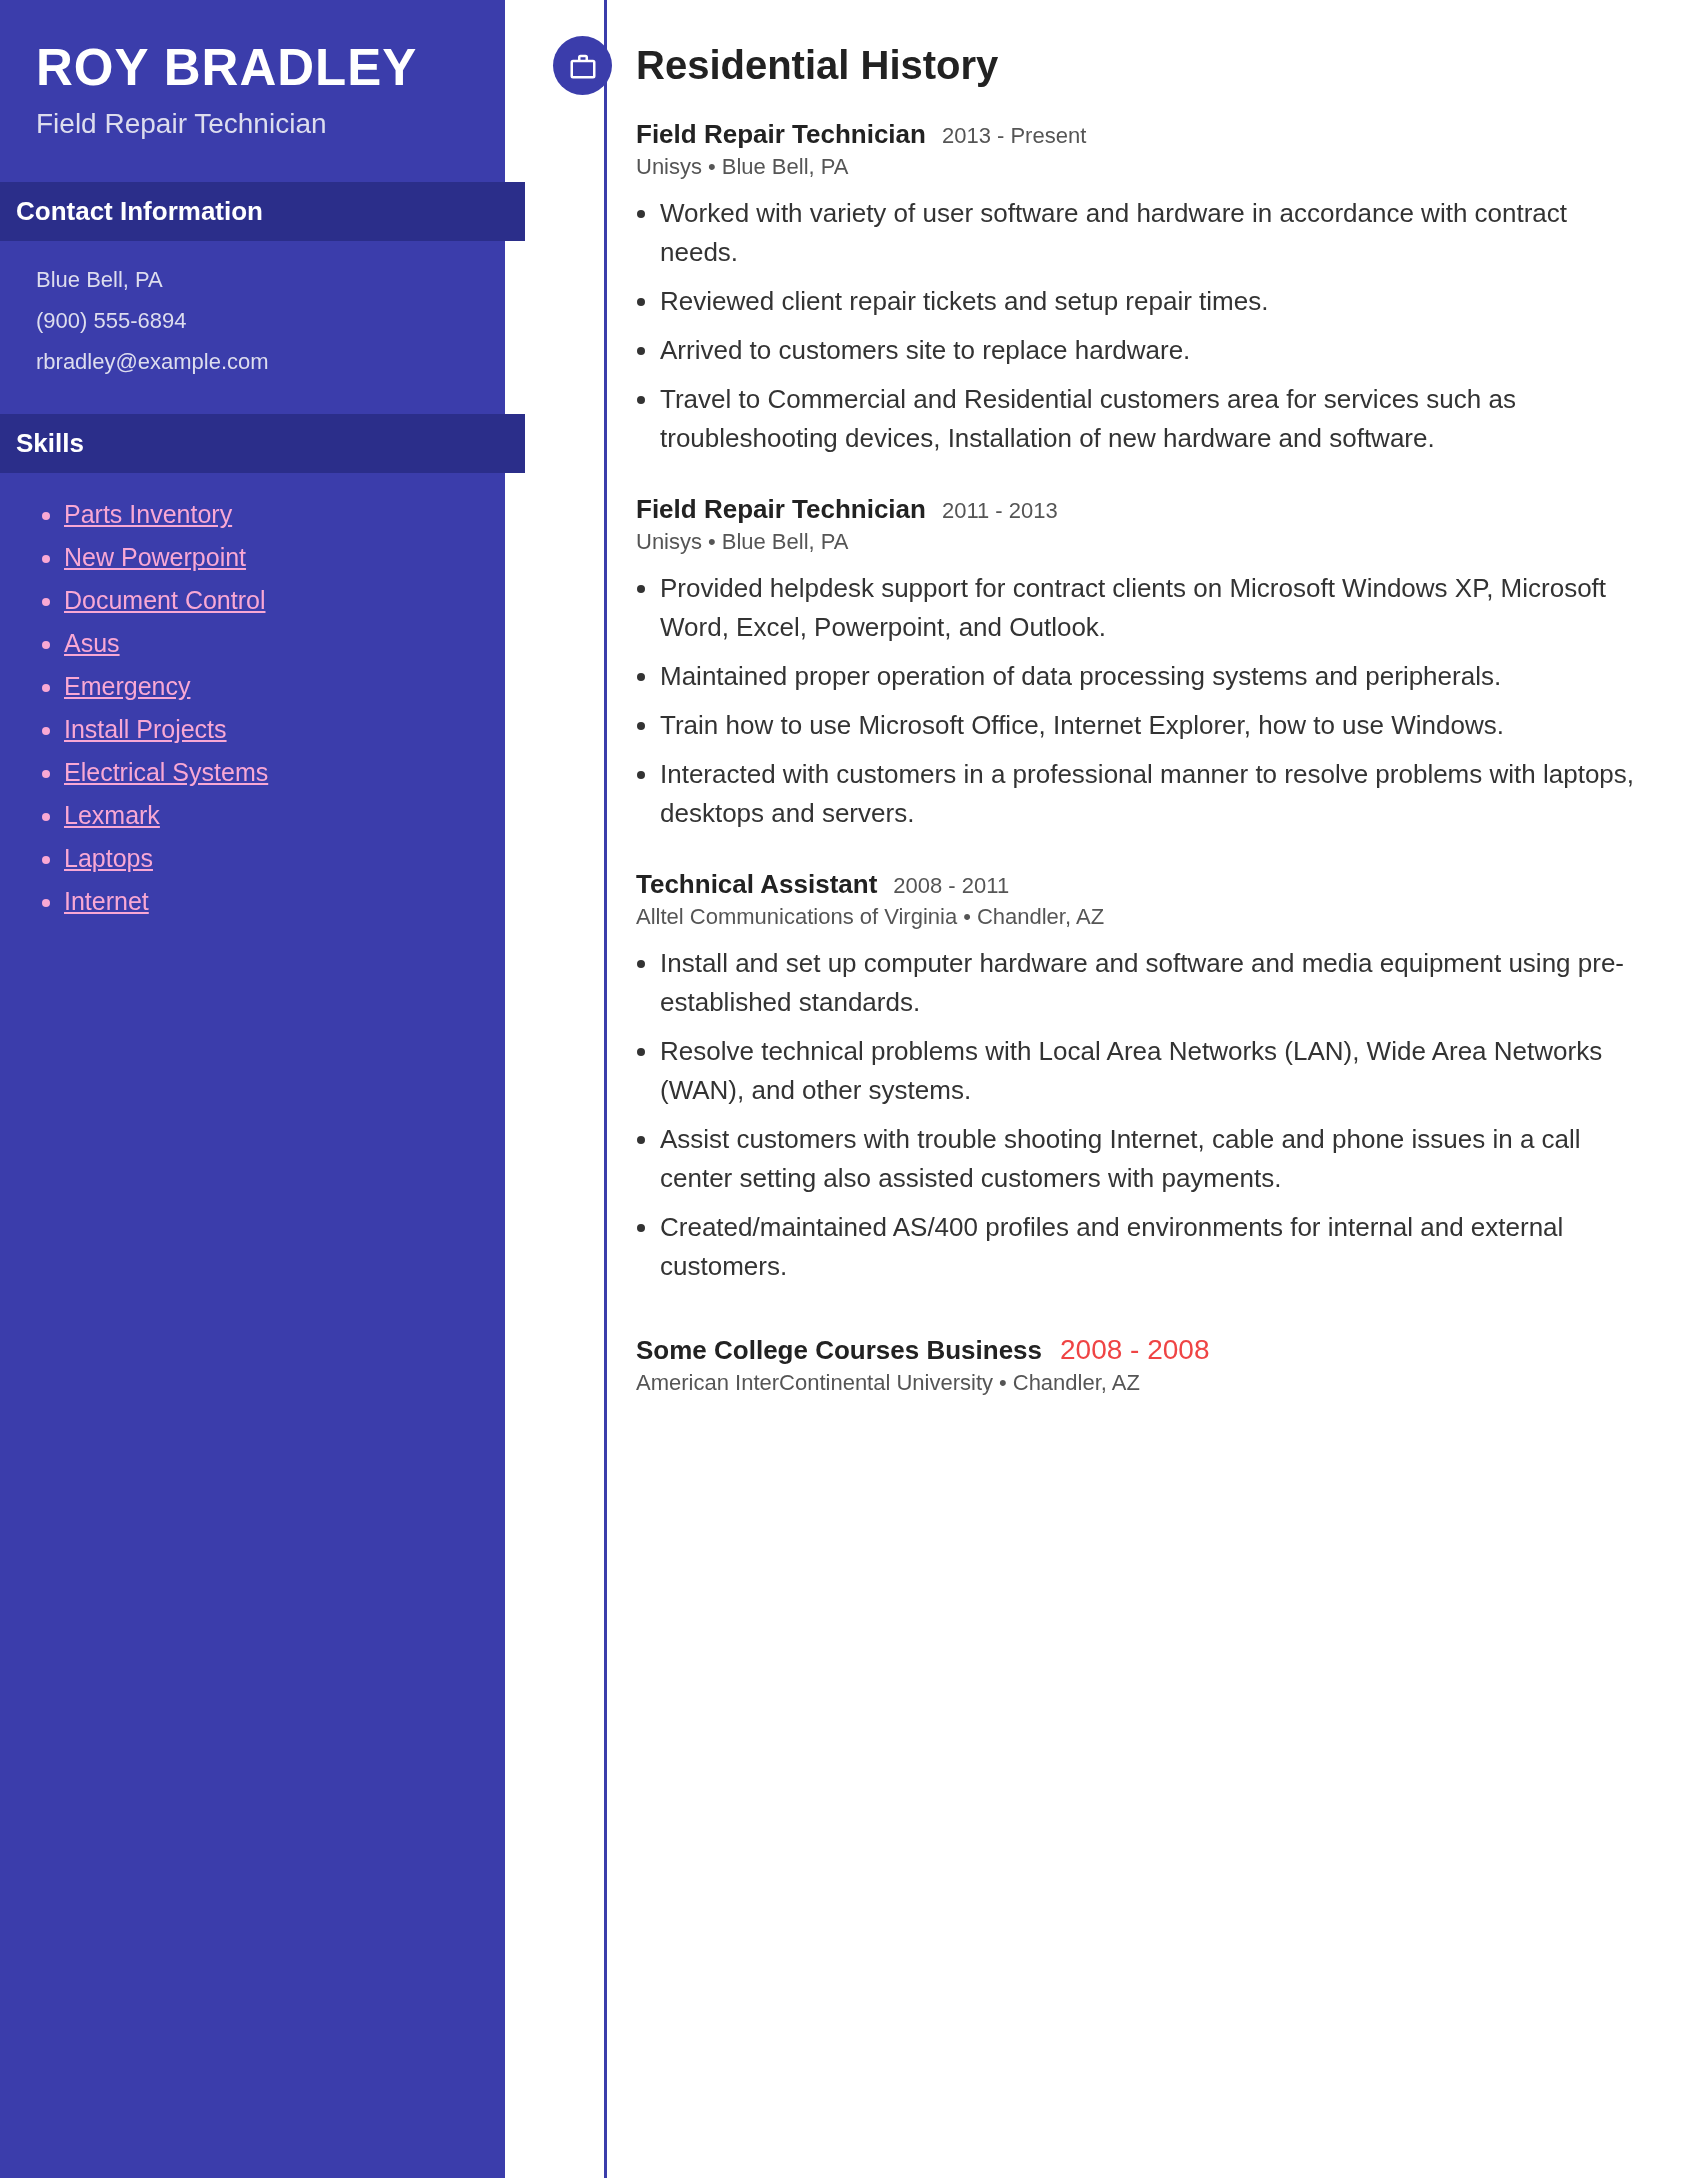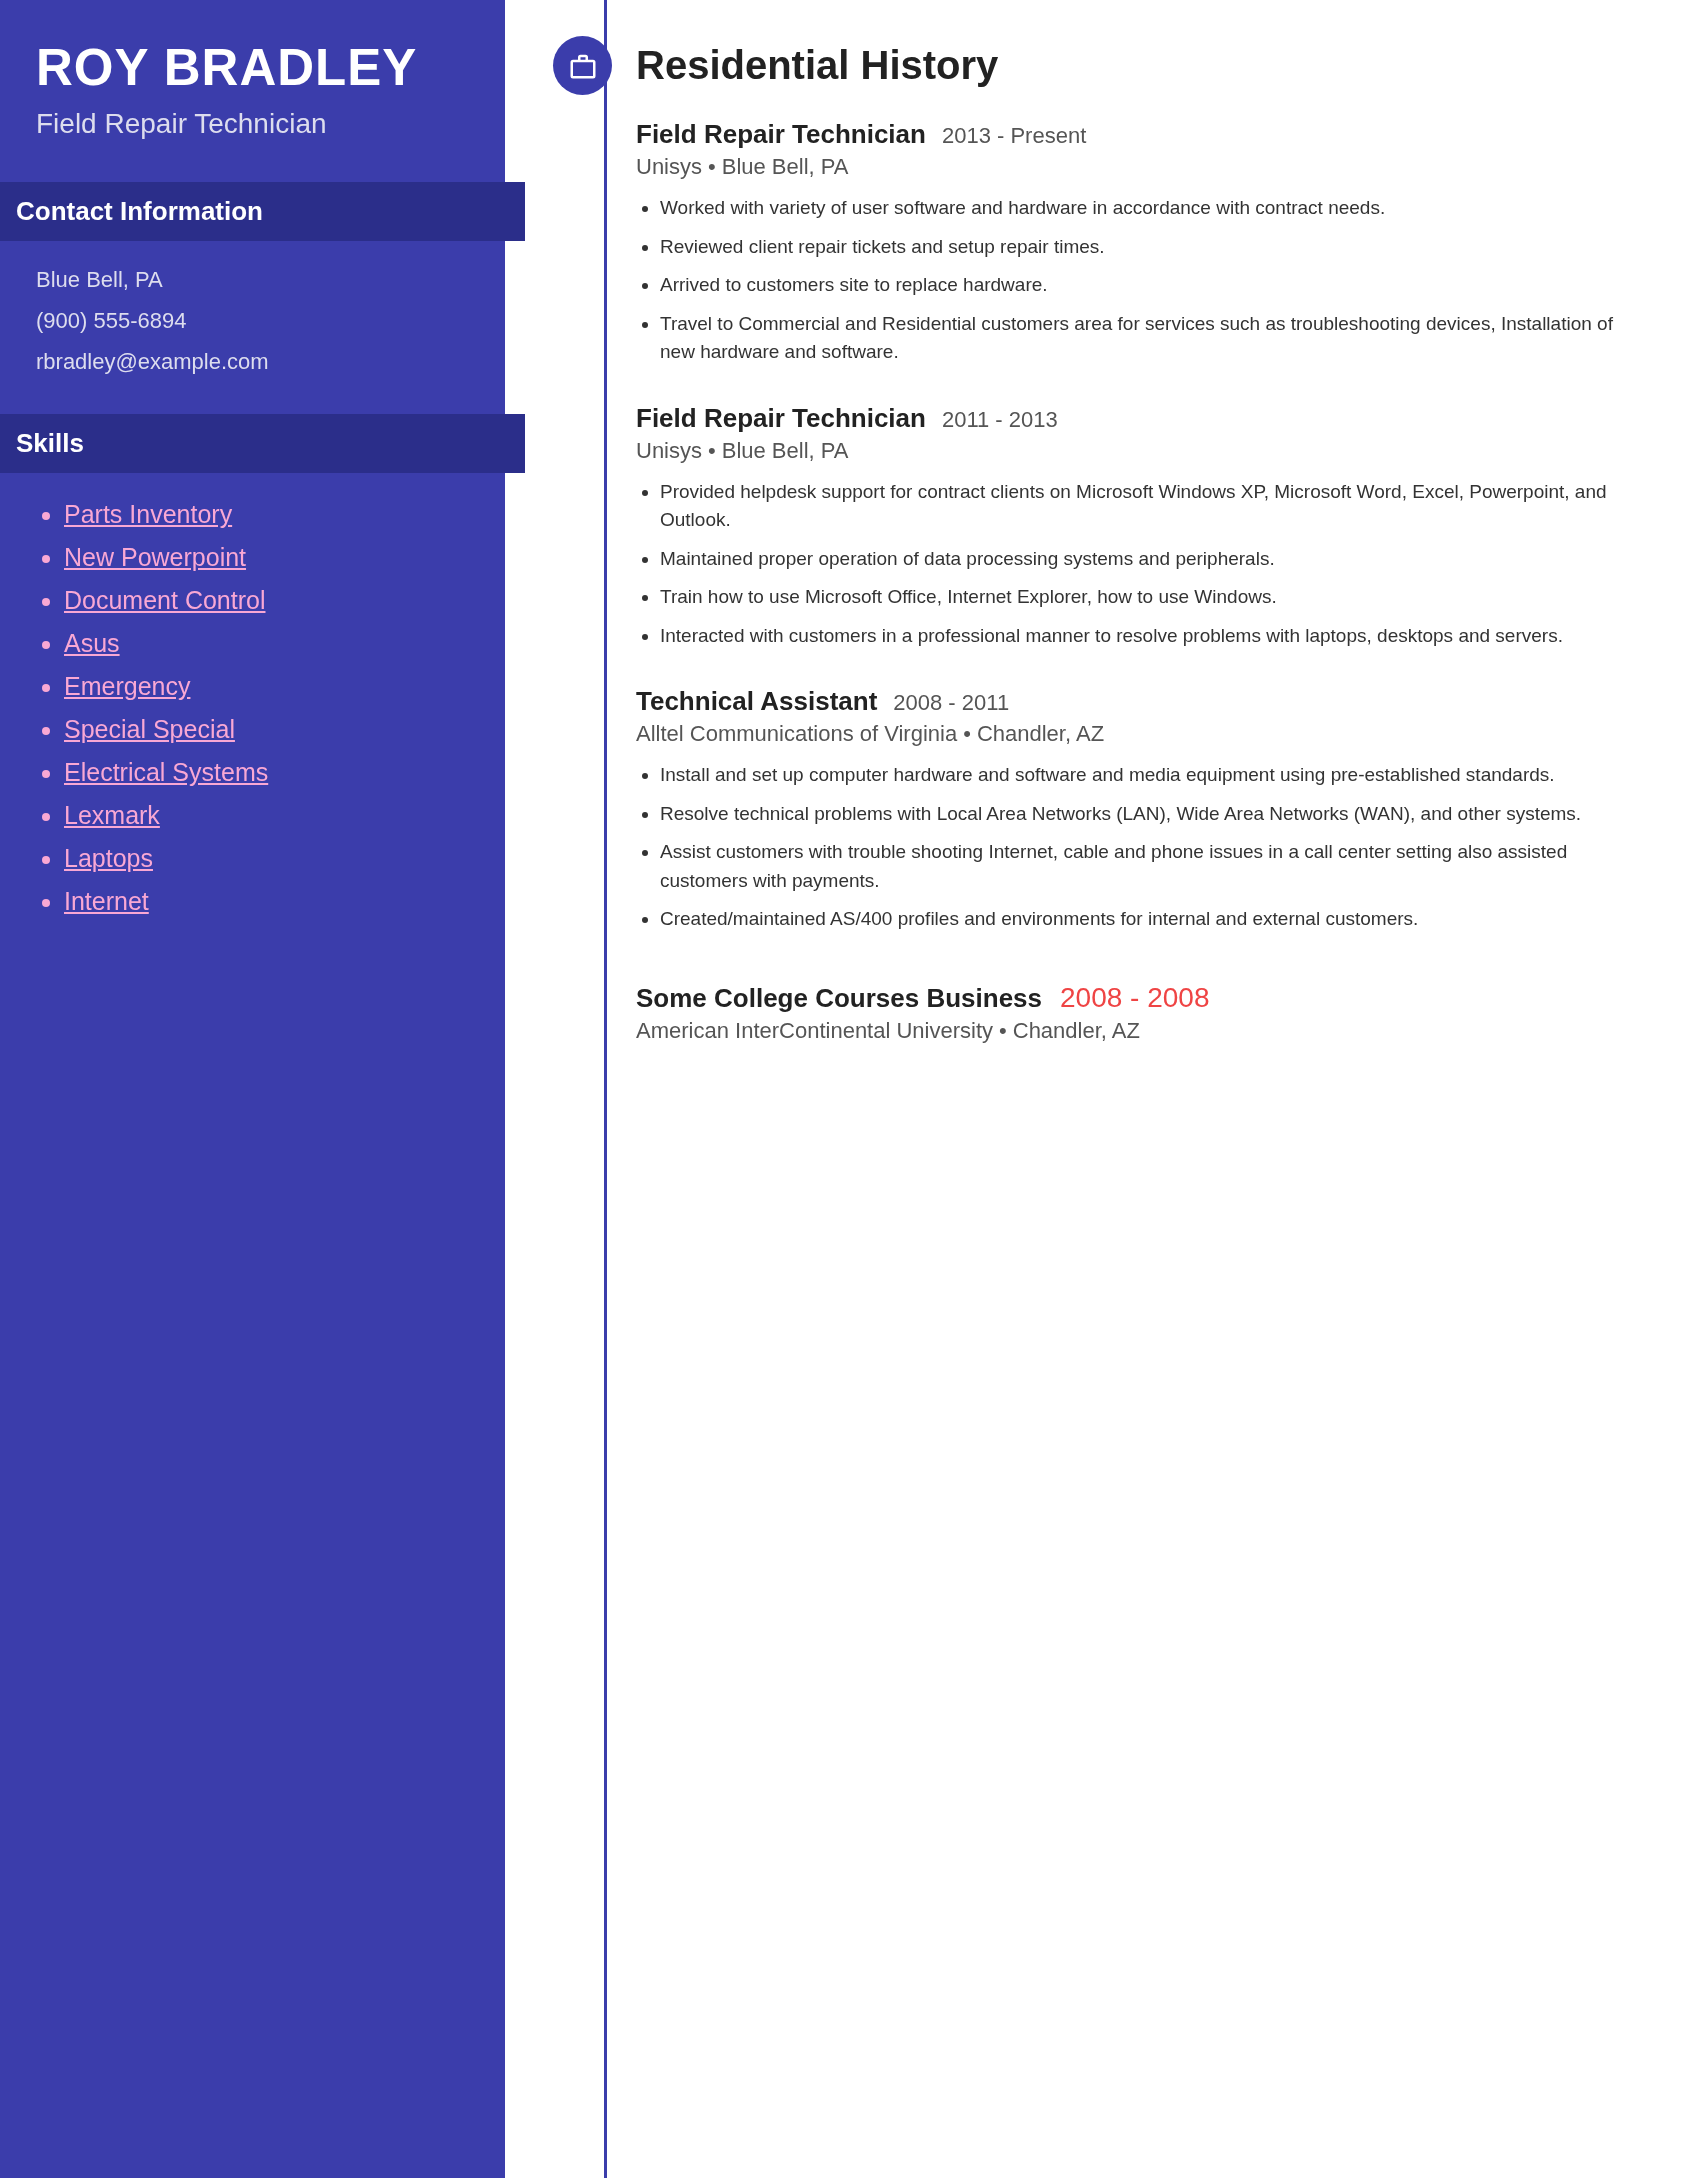--- a/index.html
+++ b/index.html
@@ -145,21 +145,21 @@
       margin-bottom: 14px;
     }
     .job-company .dot {
       margin: 0 6px;
     }
     .job-bullets {
       list-style: disc;
       padding-left: 24px;
     }
     .job-bullets li {
-      font-size: 19px;
+      font-size: 26px;
       color: #333;
       line-height: 1.5;
       margin-bottom: 10px;
     }
 
     .edu-entry {
       padding-left: 83px;
     }
     .edu-title-row {
       display: flex;
@@ -198,21 +198,21 @@
     <div class="contact-item">rbradley@example.com</div>
   </div>
 
   <div class="sidebar-section-header">Skills</div>
   <ul class="skills-list" id="skills-list">
       <li>Parts Inventory</li>
       <li>New Powerpoint</li>
       <li>Document Control</li>
       <li>Asus</li>
       <li>Emergency</li>
-      <li>Special Special</li>
+      <li>Install Projects</li>
       <li>Electrical Systems</li>
       <li>Lexmark</li>
       <li>Laptops</li>
       <li>Internet</li>
     </ul>
 </aside>
 
 <main class="main">
   <div class="timeline-line"></div>
 

